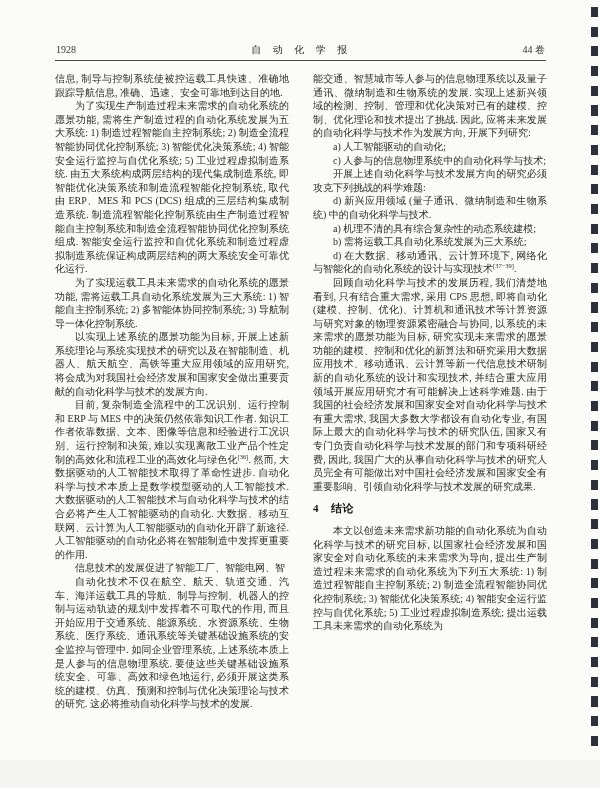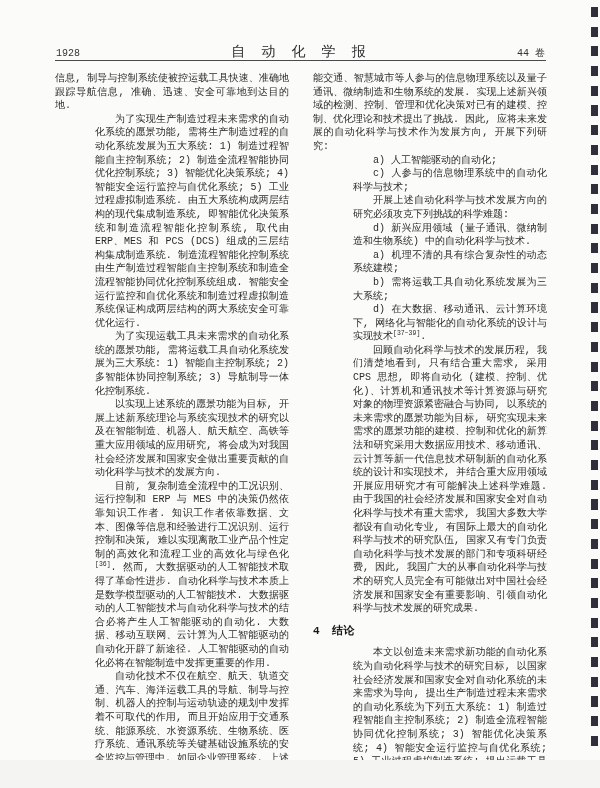--- a/index.html
+++ b/index.html
@@ -5,50 +5,49 @@
   html,body{margin:0;padding:0;}
   body{
     width:600px;height:788px;
     background:#f4f4f2;
     font-family:"Liberation Serif","DejaVu Serif",serif;
   }
   .page{
     position:relative;width:600px;height:760px;
     background:#fbfbf9;overflow:hidden;
     color:#262626;
-    font-family:Liberation Mono, monospace;
   }
   
   .header{
     position:absolute;top:43px;left:56px;width:489px;
     display:flex;justify-content:space-between;align-items:baseline;
     font-size:10px;color:#333;
   }
   .jtitle{
     letter-spacing:1.15em;
     margin-left:1.15em; 
-    font-size:14px;color:#2e2e2e;
+    font-size:10px;color:#2e2e2e;
   }
   .rule{
     position:absolute;top:60px;left:55px;width:491px;
     border-top:1px solid #4a4a4a;height:0;
   }
   
   .columns{
     position:absolute;top:72px;left:55px;width:492px;
     display:flex;gap:24px;
   }
   .col{
     width:240px;
     font-size:10px;line-height:13.6px;
     text-align:justify;
     color:#2b2b2b;
   }
   .para{margin:0;padding:0;}
-  .para.ind{text-indent:2em;margin-left:40px;}
+  .para.ind{text-indent:2em;}
   .para sup{font-size:6.5px;line-height:0;vertical-align:super;letter-spacing:0;}
   .sec-heading{
     font-weight:bold;font-size:11px;color:#161616;
     margin:9px 0 8px 0;letter-spacing:.5px;
   }
   .sec-heading .sec-num{margin-right:12px;}
   
   .edge-marks{
     position:absolute;top:7px;right:2px;bottom:4px;width:7px;
     background:repeating-linear-gradient(
@@ -72,22 +71,22 @@
 
   <div class="rule"></div>
 
   <div class="columns">
     <div class="col">
         <p class="para"><span>信息, 制导与控制系统使被控运载工具快速、准确地跟踪导航信息, 准确、迅速、安全可靠地到达目的地.</span></p>
         <p class="para ind"><span>为了实现生产制造过程未来需求的自动化系统的愿景功能, 需将生产制造过程的自动化系统发展为五大系统: 1) 制造过程智能自主控制系统; 2) 制造全流程智能协同优化控制系统; 3) 智能优化决策系统; 4) 智能安全运行监控与自优化系统; 5) 工业过程虚拟制造系统. 由五大系统构成两层结构的现代集成制造系统, 即智能优化决策系统和制造流程智能化控制系统, 取代由 ERP、MES 和 PCS (DCS) 组成的三层结构集成制造系统. 制造流程智能化控制系统由生产制造过程智能自主控制系统和制造全流程智能协同优化控制系统组成. 智能安全运行监控和自优化系统和制造过程虚拟制造系统保证构成两层结构的两大系统安全可靠优化运行.</span></p>
         <p class="para ind"><span>为了实现运载工具未来需求的自动化系统的愿景功能, 需将运载工具自动化系统发展为三大系统: 1) 智能自主控制系统; 2) 多智能体协同控制系统; 3) 导航制导一体化控制系统.</span></p>
         <p class="para ind"><span>以实现上述系统的愿景功能为目标, 开展上述新系统理论与系统实现技术的研究以及在智能制造、机器人、航天航空、高铁等重大应用领域的应用研究, 将会成为对我国社会经济发展和国家安全做出重要贡献的自动化科学与技术的发展方向.</span></p>
         <p class="para ind"><span>目前, 复杂制造全流程中的工况识别、运行控制和 ERP 与 MES 中的决策仍然依靠知识工作者. 知识工作者依靠数据、文本、图像等信息和经验进行工况识别、运行控制和决策, 难以实现离散工业产品个性定制的高效化和流程工业的高效化与绿色化</span><sup>[36]</sup><span>. 然而, 大数据驱动的人工智能技术取得了革命性进步. 自动化科学与技术本质上是数学模型驱动的人工智能技术. 大数据驱动的人工智能技术与自动化科学与技术的结合必将产生人工智能驱动的自动化. 大数据、移动互联网、云计算为人工智能驱动的自动化开辟了新途径. 人工智能驱动的自动化必将在智能制造中发挥更重要的作用.</span></p>
+        <p class="para ind"><span>信息技术的发展促进了智能工厂、智能电网、智</span></p>
         <p class="para ind"><span>自动化技术不仅在航空、航天、轨道交通、汽车、海洋运载工具的导航、制导与控制、机器人的控制与运动轨迹的规划中发挥着不可取代的作用, 而且开始应用于交通系统、能源系统、水资源系统、生物系统、医疗系统、通讯系统等关键基础设施系统的安全监控与管理中. 如同企业管理系统, 上述系统本质上是人参与的信息物理系统. 要使这些关键基础设施系统安全、可靠、高效和绿色地运行, 必须开展这类系统的建模、仿真、预测和控制与优化决策理论与技术的研究. 这必将推动自动化科学与技术的发展.</span></p>
-        <p class="para ind"><span>信息技术的发展促进了智能工厂、智能电网、智</span></p>
       </div>
     <div class="col">
         <p class="para"><span>能交通、智慧城市等人参与的信息物理系统以及量子通讯、微纳制造和生物系统的发展. 实现上述新兴领域的检测、控制、管理和优化决策对已有的建模、控制、优化理论和技术提出了挑战. 因此, 应将未来发展的自动化科学与技术作为发展方向, 开展下列研究:</span></p>
         <p class="para ind"><span>a) 人工智能驱动的自动化;</span></p>
         <p class="para ind"><span>c) 人参与的信息物理系统中的自动化科学与技术;</span></p>
         <p class="para ind"><span>开展上述自动化科学与技术发展方向的研究必须攻克下列挑战的科学难题:</span></p>
         <p class="para ind"><span>d) 新兴应用领域 (量子通讯、微纳制造和生物系统) 中的自动化科学与技术.</span></p>
         <p class="para ind"><span>a) 机理不清的具有综合复杂性的动态系统建模;</span></p>
         <p class="para ind"><span>b) 需将运载工具自动化系统发展为三大系统;</span></p>
         <p class="para ind"><span>d) 在大数据、移动通讯、云计算环境下, 网络化与智能化的自动化系统的设计与实现技术</span><sup>[37−39]</sup><span>.</span></p>

